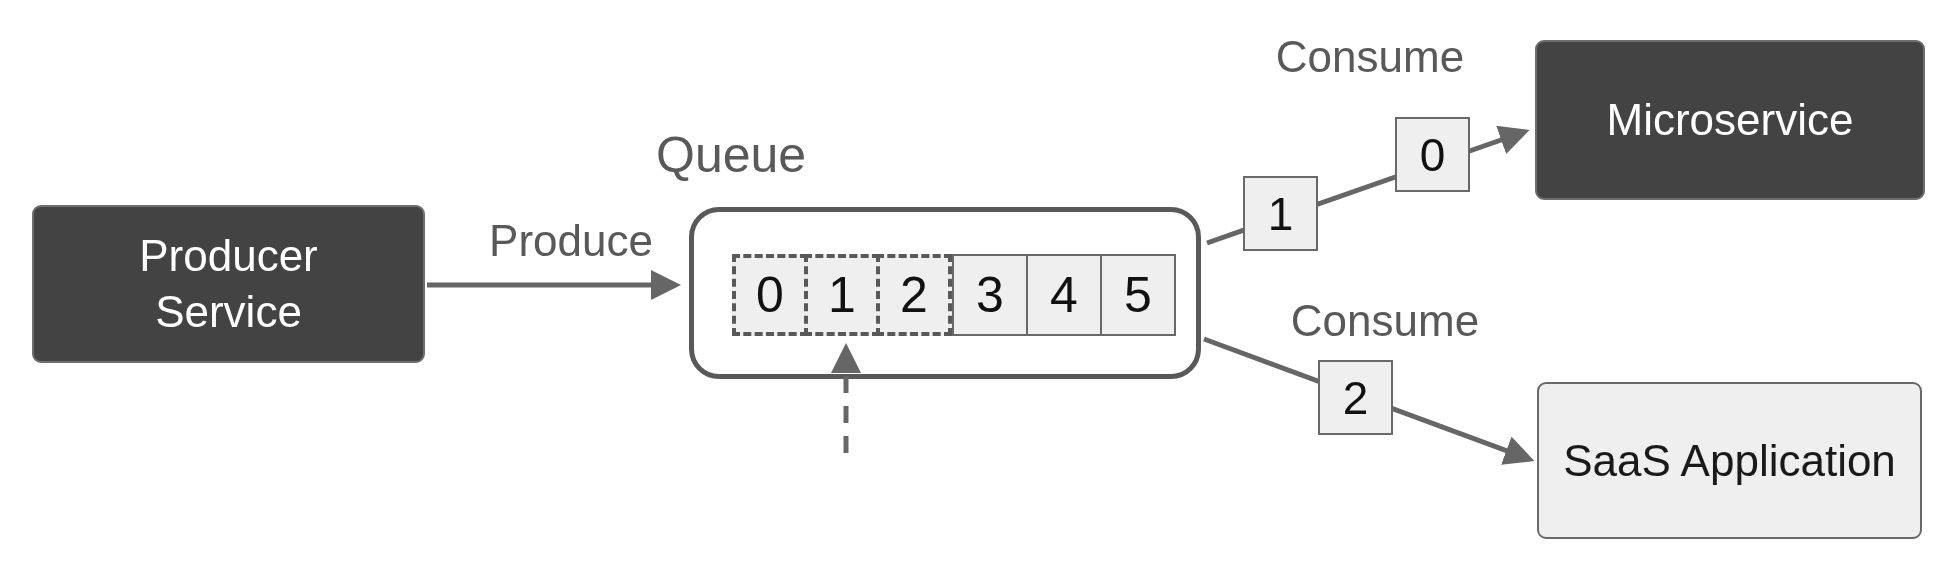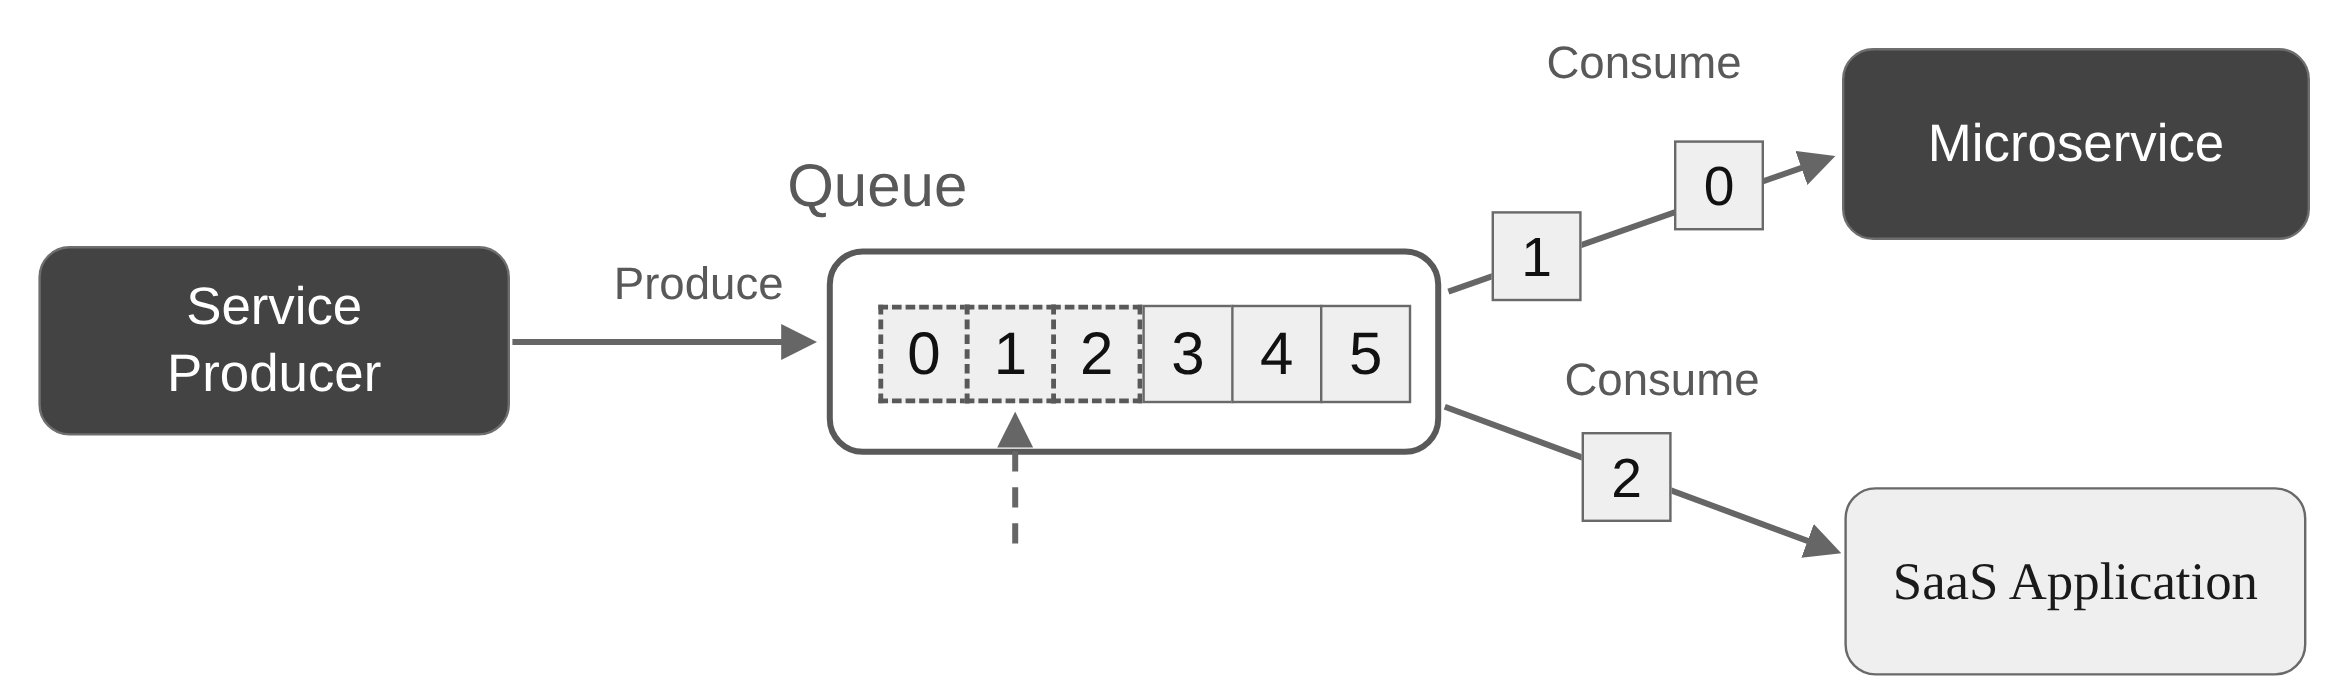--- a/index.html
+++ b/index.html
@@ -8,28 +8,28 @@
     background:#ffffff;
     font-family:"Liberation Sans", sans-serif;
   }
   .layer{position:absolute;left:0;top:0;width:1942px;height:580px;pointer-events:none;}
   #lines-layer{z-index:1;}
   #overlay-layer{z-index:3;}
 
   .node{
     position:absolute;box-sizing:border-box;
     display:flex;flex-direction:column;align-items:center;justify-content:center;
-    text-align:center;border-radius:26px;z-index:2;
+    text-align:center;border-radius:9px;z-index:2;
   }
   .node.dark{background:#434343;border:2px solid #6e6e6e;color:#ffffff;font-size:44px;line-height:56px;}
   .node.light{background:#efefef;border:2px solid #696969;color:#1a1a1a;font-size:44px;}
 
   #producer-box{left:32px;top:205px;width:393px;height:158px;}
   #microservice-box{left:1535px;top:40px;width:390px;height:160px;}
-  #saas-box{left:1537px;top:406px;width:385px;height:157px;font-family:Liberation Serif, serif;}
+  #saas-box{left:1537px;top:382px;width:385px;height:157px;}
 
   #queue-box{
     position:absolute;left:689px;top:207px;width:512px;height:172px;
     box-sizing:border-box;background:#ffffff;border:5px solid #595959;
     border-radius:30px;z-index:2;
   }
   .cells{position:absolute;left:38px;top:42px;display:flex;}
   .cell{
     width:76px;height:82px;box-sizing:border-box;background:#efefef;
     display:flex;align-items:center;justify-content:center;
@@ -43,21 +43,21 @@
   .msg-box{
     position:absolute;width:75px;height:75px;box-sizing:border-box;
     background:#efefef;border:2px solid #696969;
     display:flex;align-items:center;justify-content:center;
     font-size:46px;color:#111111;z-index:4;
   }
   #msg-1{left:1243px;top:176px;}
   #msg-0{left:1395px;top:117px;}
   #msg-2{left:1318px;top:360px;}
 
-  .lbl{position:absolute;color:#595959;font-size:38px;z-index:2;white-space:nowrap;}
+  .lbl{position:absolute;color:#595959;font-size:44px;z-index:2;white-space:nowrap;}
   #queue-title{left:656px;top:126px;width:300px;text-align:left;font-size:50px;}
   #produce-label{left:453px;top:216px;width:200px;text-align:right;}
   #consume-top-label{left:1270px;top:32px;width:200px;text-align:center;}
   #consume-bottom-label{left:1285px;top:296px;width:200px;text-align:center;}
   #annotation{
     position:absolute;left:545px;top:440px;width:600px;z-index:2;
     text-align:center;color:#595959;font-size:31px;line-height:39px;
   }
 </style>
 </head>
@@ -68,22 +68,22 @@
     <marker id="arrow" viewBox="0 0 10 10" refX="7" refY="5" markerWidth="6" markerHeight="6" orient="auto-start-reverse">
       <path d="M0,0 L10,5 L0,10 z" fill="#666666"></path>
     </marker>
   </defs>
   <line x1="427" y1="285" x2="672" y2="285" stroke="#666666" stroke-width="5" marker-end="url(#arrow)"></line>
   <line x1="1207" y1="243" x2="1521" y2="133" stroke="#666666" stroke-width="5" marker-end="url(#arrow)"></line>
   <line x1="1204" y1="339" x2="1526" y2="458" stroke="#666666" stroke-width="5" marker-end="url(#arrow)"></line>
 </svg>
 
 <div class="node dark" id="producer-box">
+  <div>Producer</div>
   <div>Service</div>
-  <div>Producer</div>
 </div>
 
 <div class="lbl" id="queue-title">Queue</div>
 
 <div id="queue-box">
   <div class="cells">
     <div class="cell dashed">0</div>
     <div class="cell dashed">1</div>
     <div class="cell dashed">2</div>
     <div class="cell solid">3</div>

